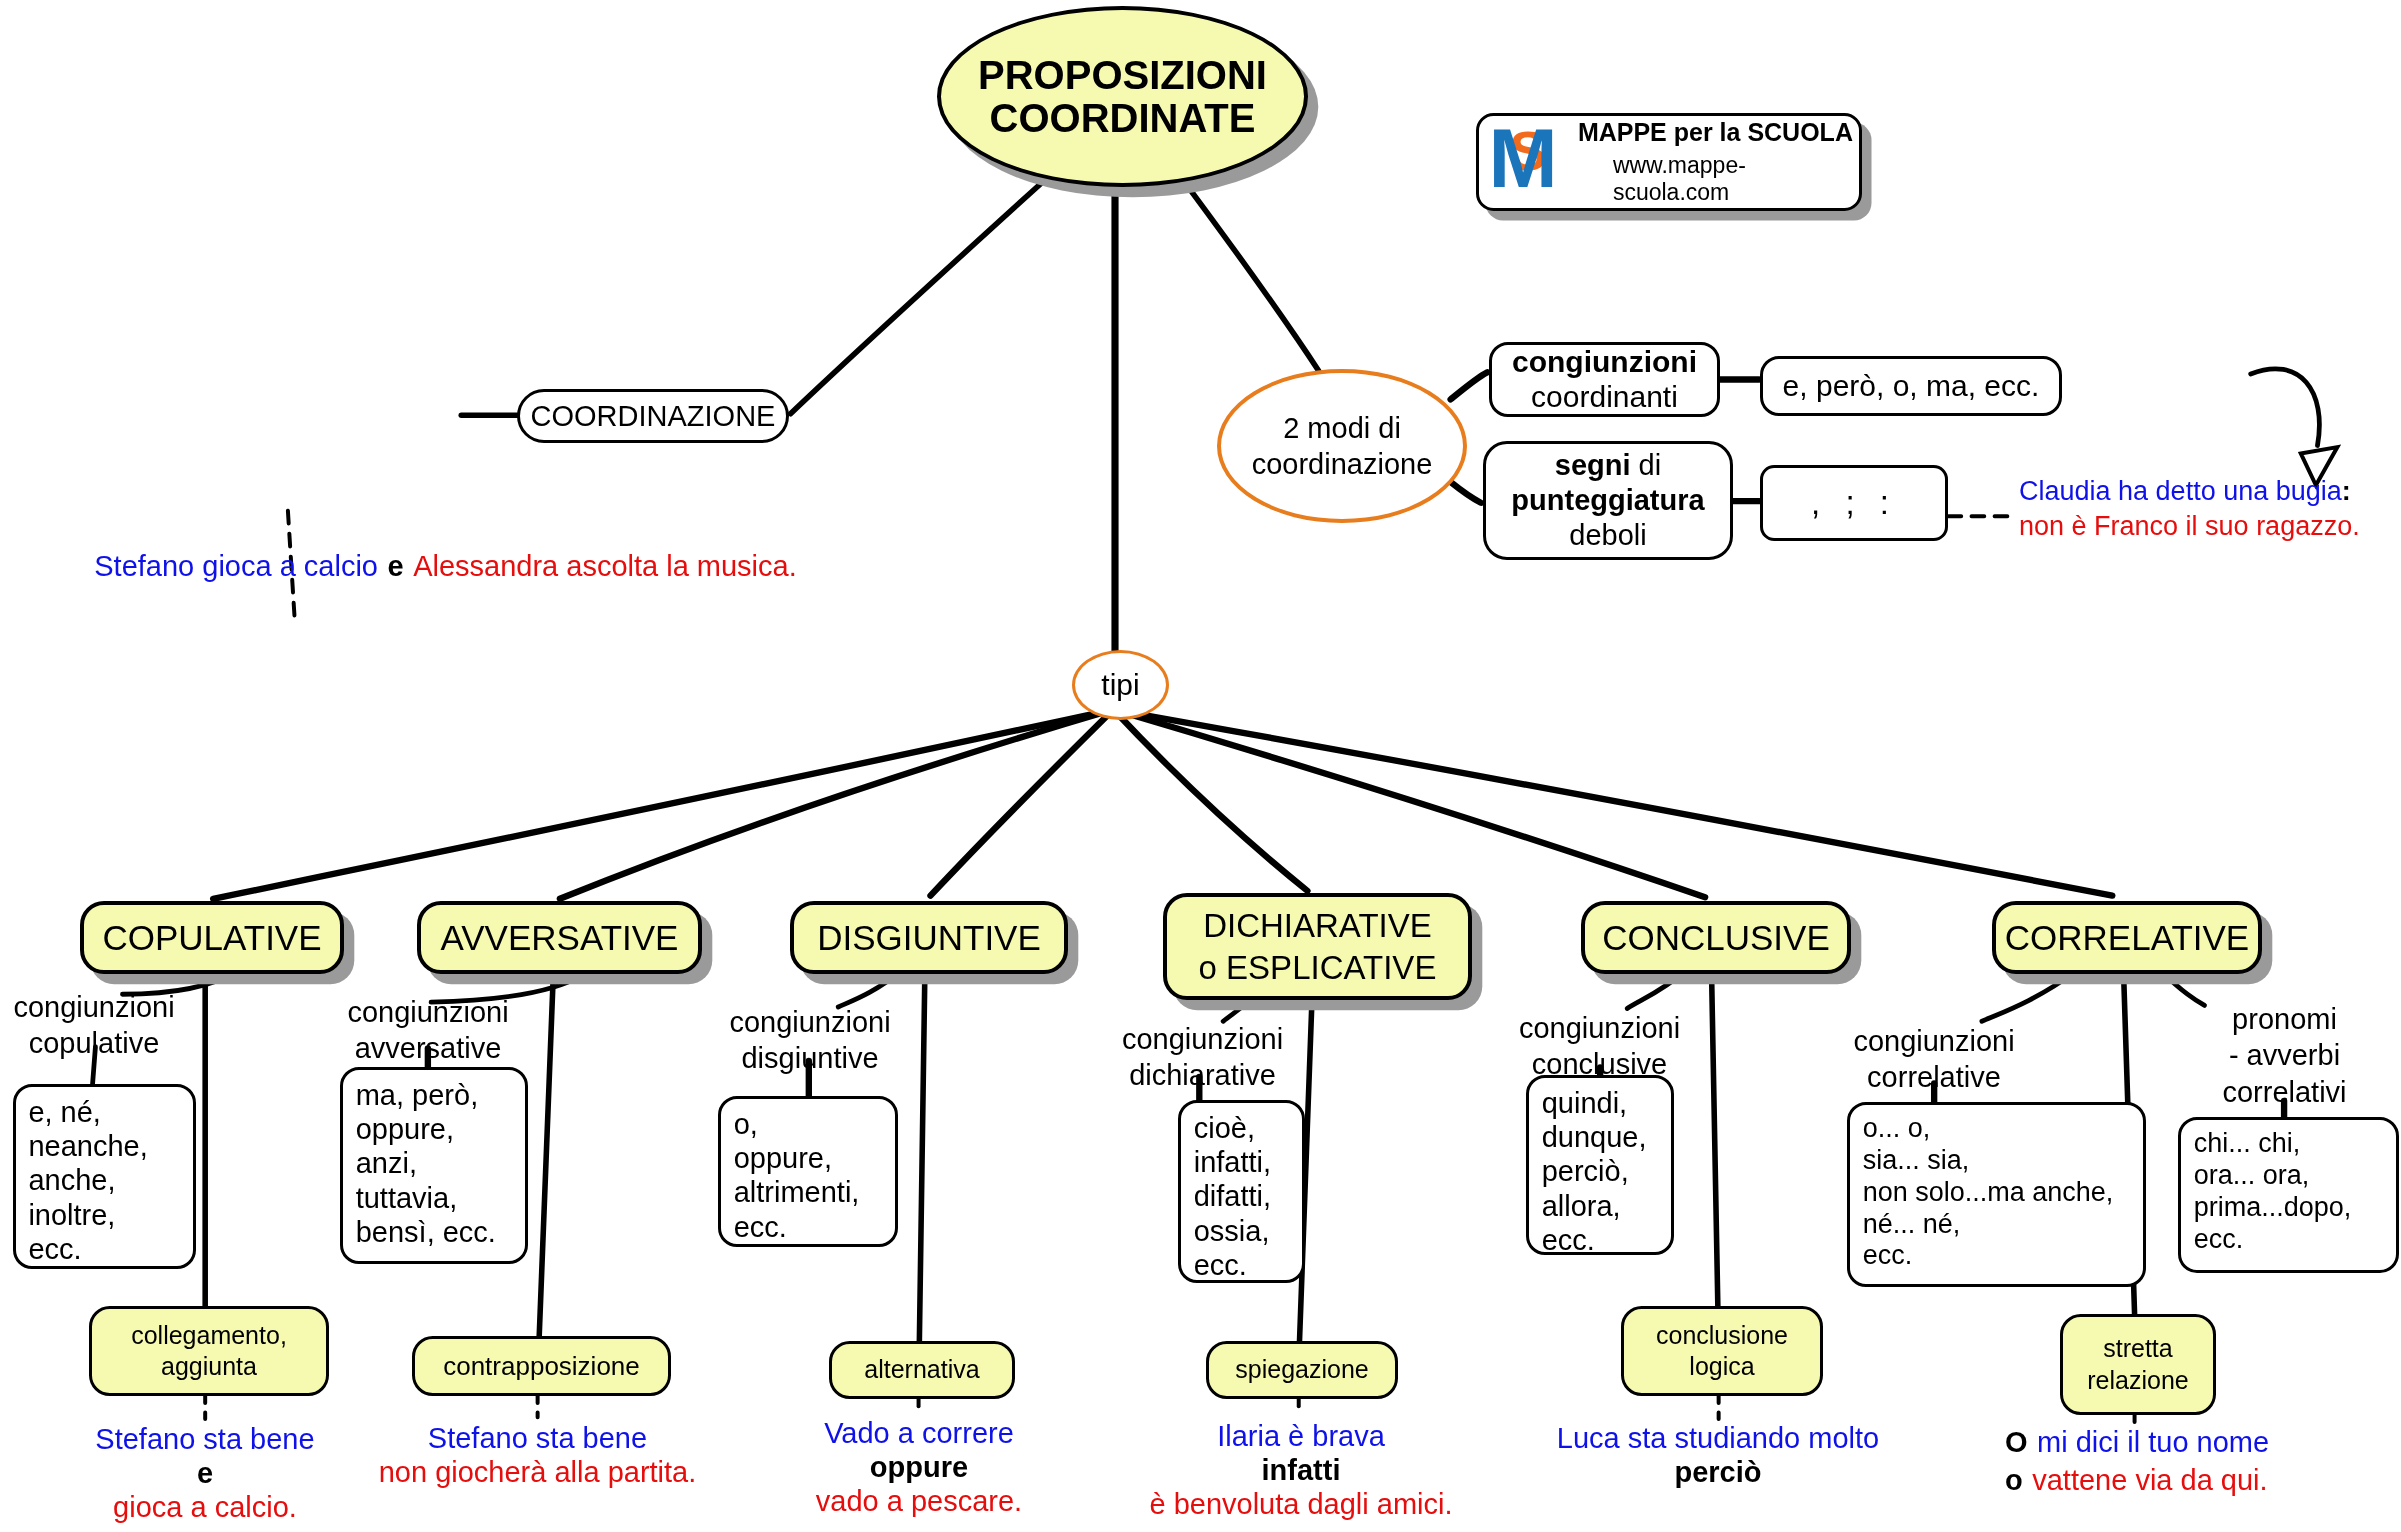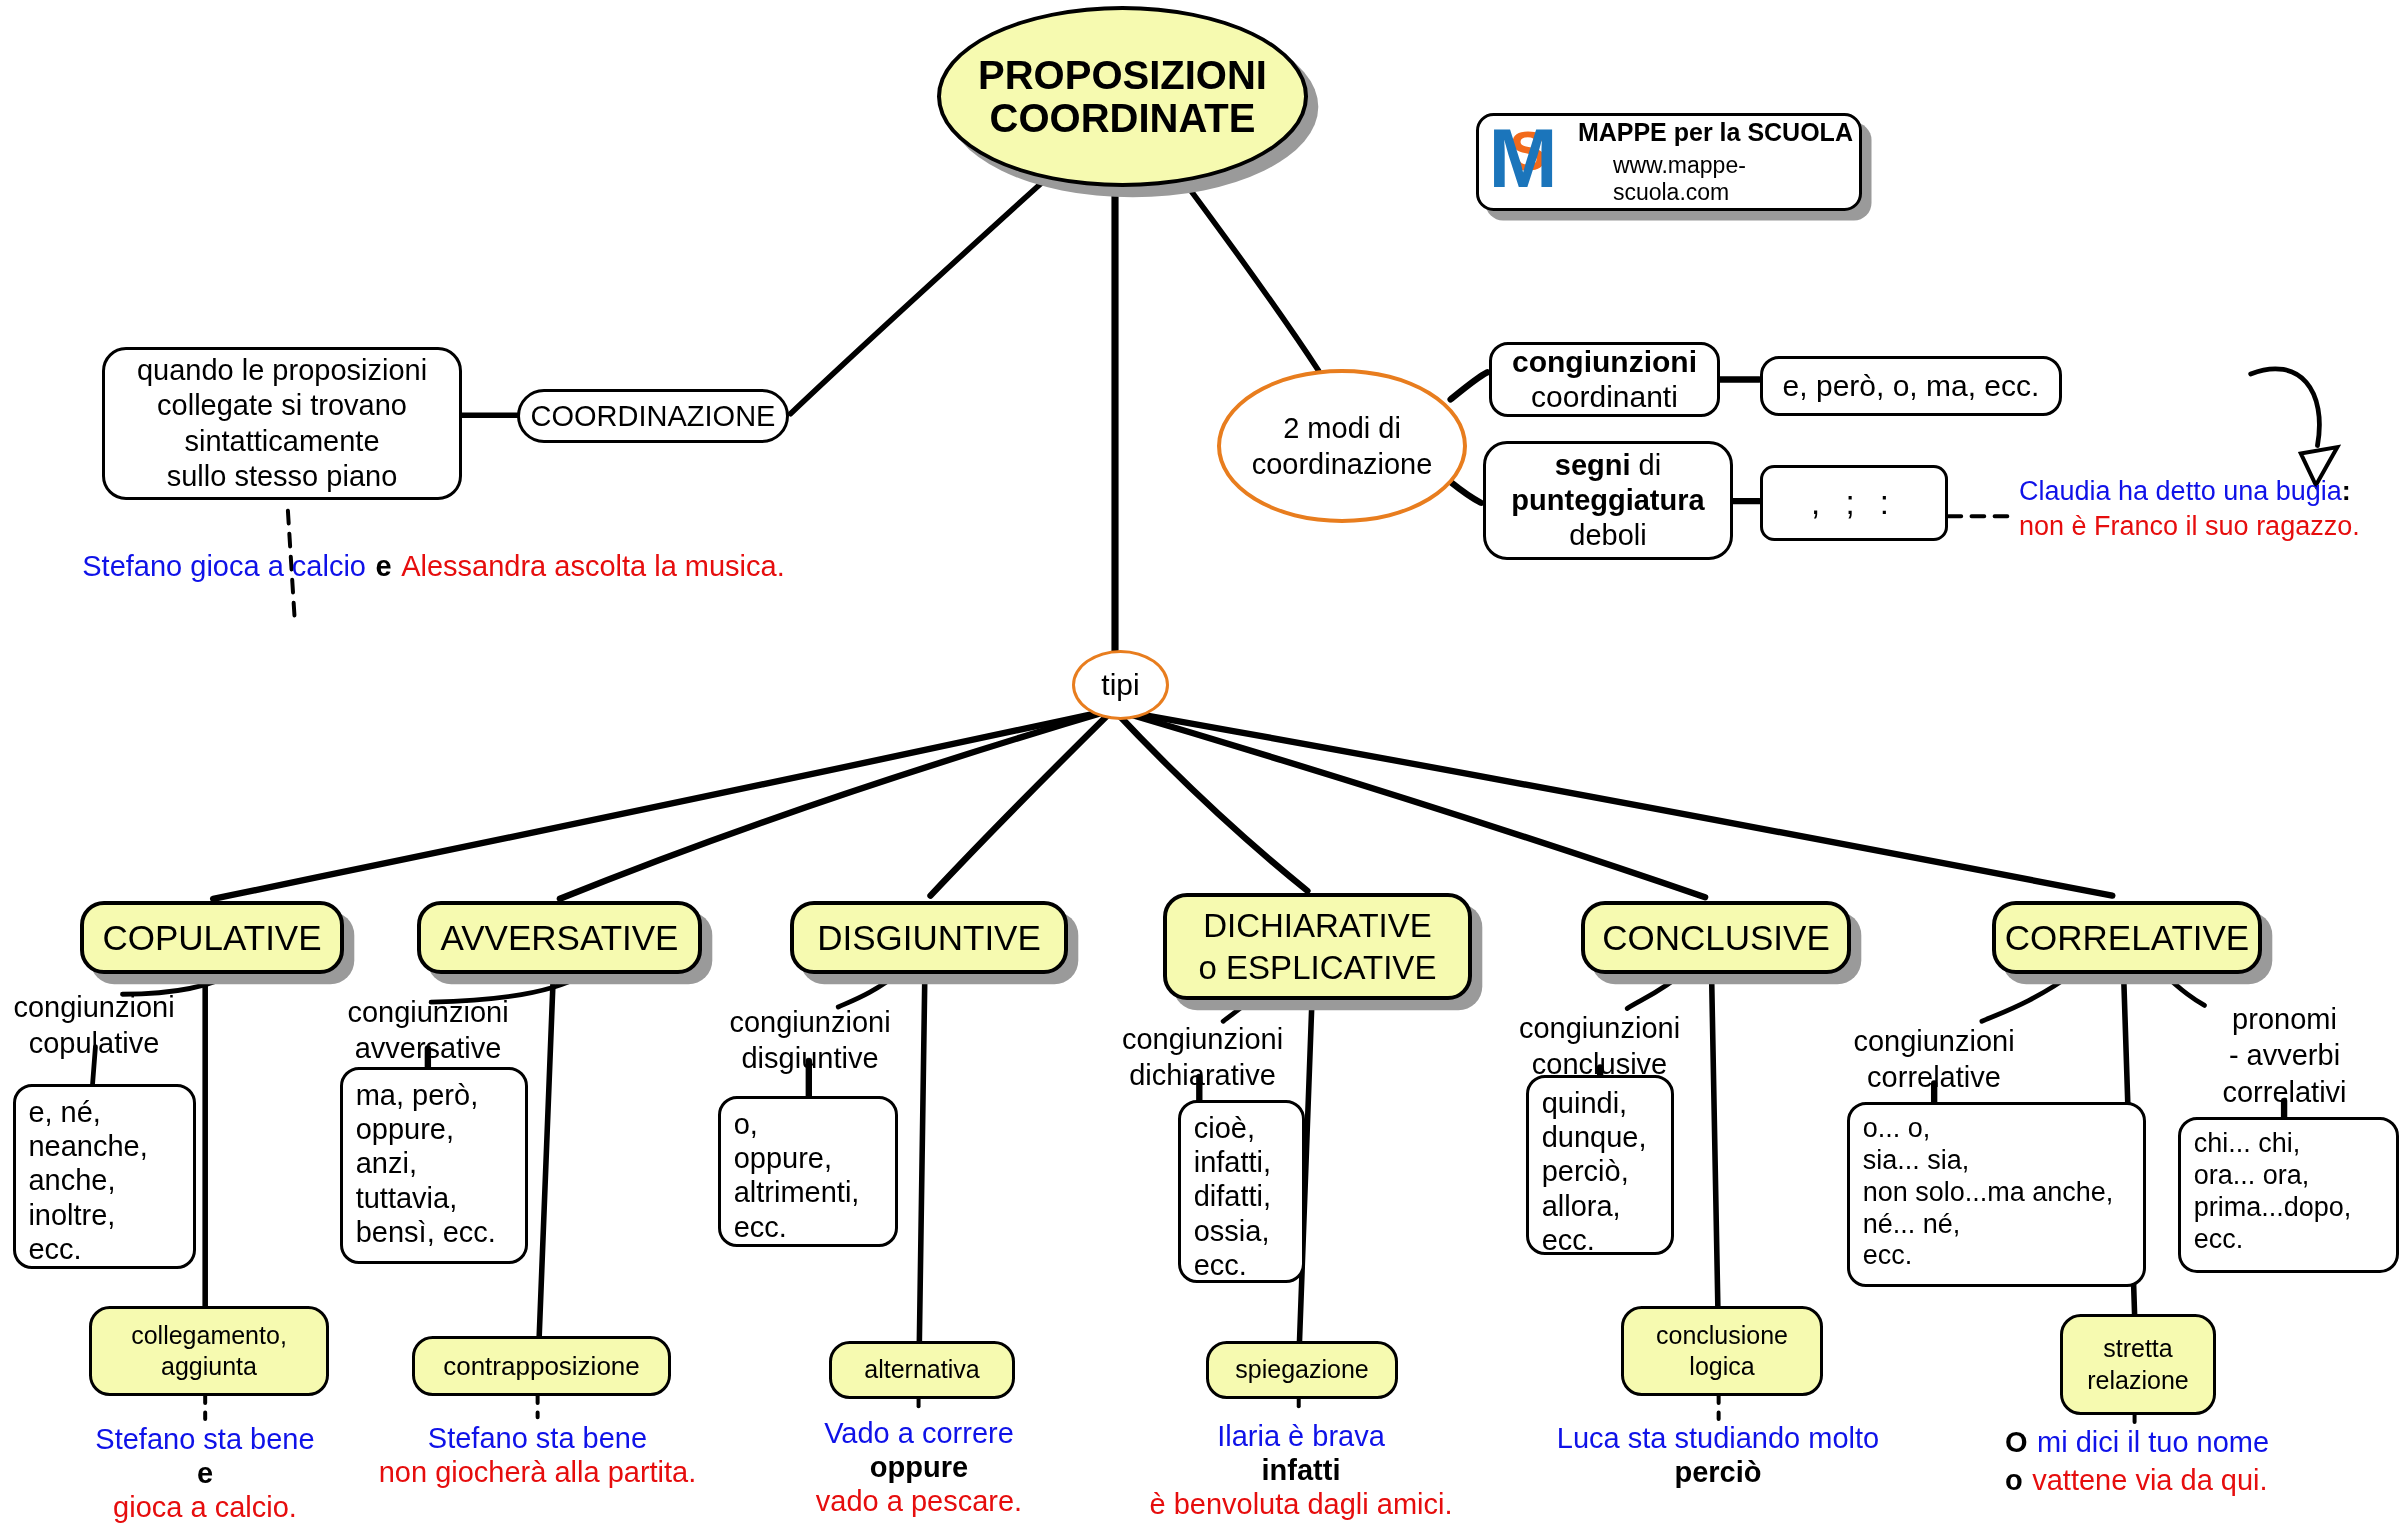--- a/index.html
+++ b/index.html
@@ -115,27 +115,23 @@
     <div id="logo-mark">
       <span id="logo-s">S</span>
       <span id="logo-m">M</span>
     </div>
     <div class="logo-text">
       <div class="logo-brand">MAPPE per la SCUOLA</div>
       <div class="logo-site">www.mappe-scuola.com</div>
     </div>
   </div>
 
-  <div class="wbox center prel" style="left:102px;top:347px;width:360px;height:153px;border-radius:24px;font-size:29px;line-height:1.22;">quando le proposizioni
-collegate si trovano
-sintatticamente
-sullo stesso piano</div>
   <div class="wbox center" style="left:517px;top:389px;width:272px;height:54px;border-radius:27px;font-size:29px;">COORDINAZIONE</div>
 
-  <div class="example inline-ex" style="left:12px;top:549px;width:843px;font-size:29px;">
+  <div class="example inline-ex" style="left:24px;top:549px;width:843px;font-size:29px;">
     <span class="ex-blue gap">Stefano gioca a calcio</span><span class="ex-bold gap">e</span><span class="ex-red">Alessandra ascolta la musica.</span>
   </div>
 
   <div class="ellipse prel" style="left:1217px;top:369px;width:242px;height:146px;background:#fff;border:4px solid #e87d1e;
               font-size:29px;line-height:1.25;">2 modi di
 coordinazione</div>
 
   <div class="wbox center" style="left:1489px;top:342px;width:231px;height:75px;font-size:30px;line-height:1.15;">
     <div>
       <div><b>congiunzioni</b></div>

